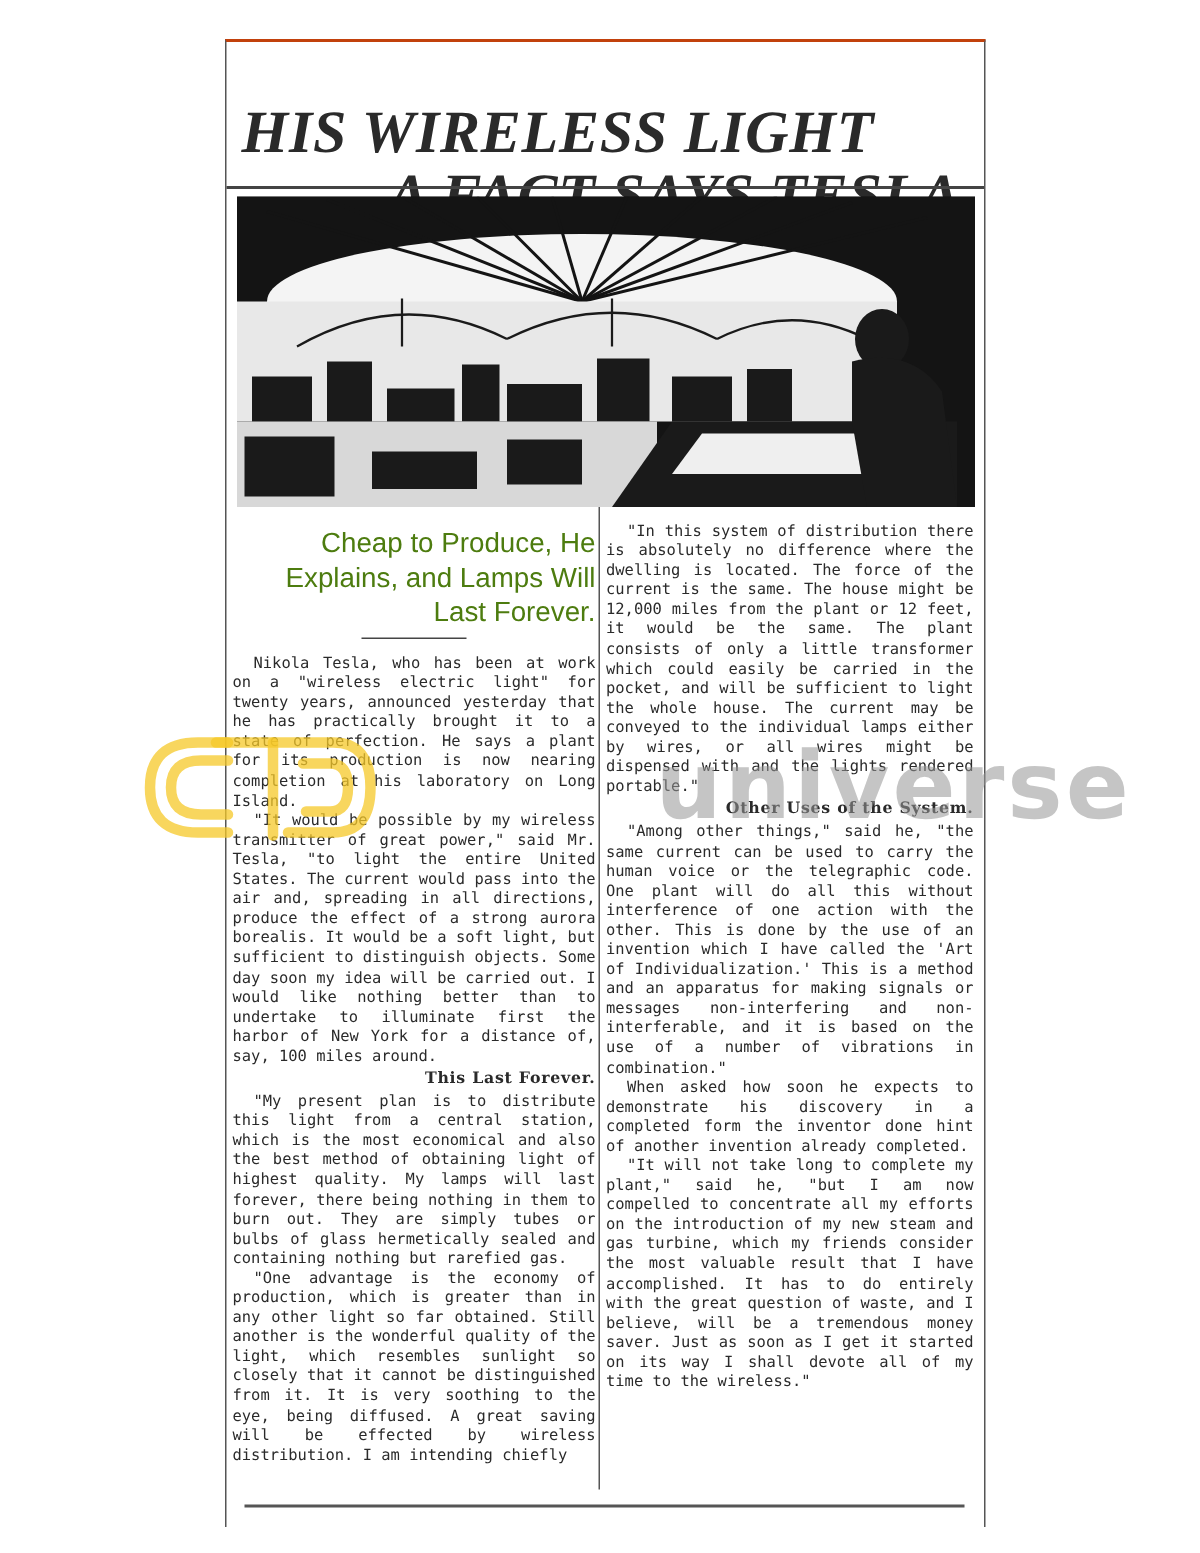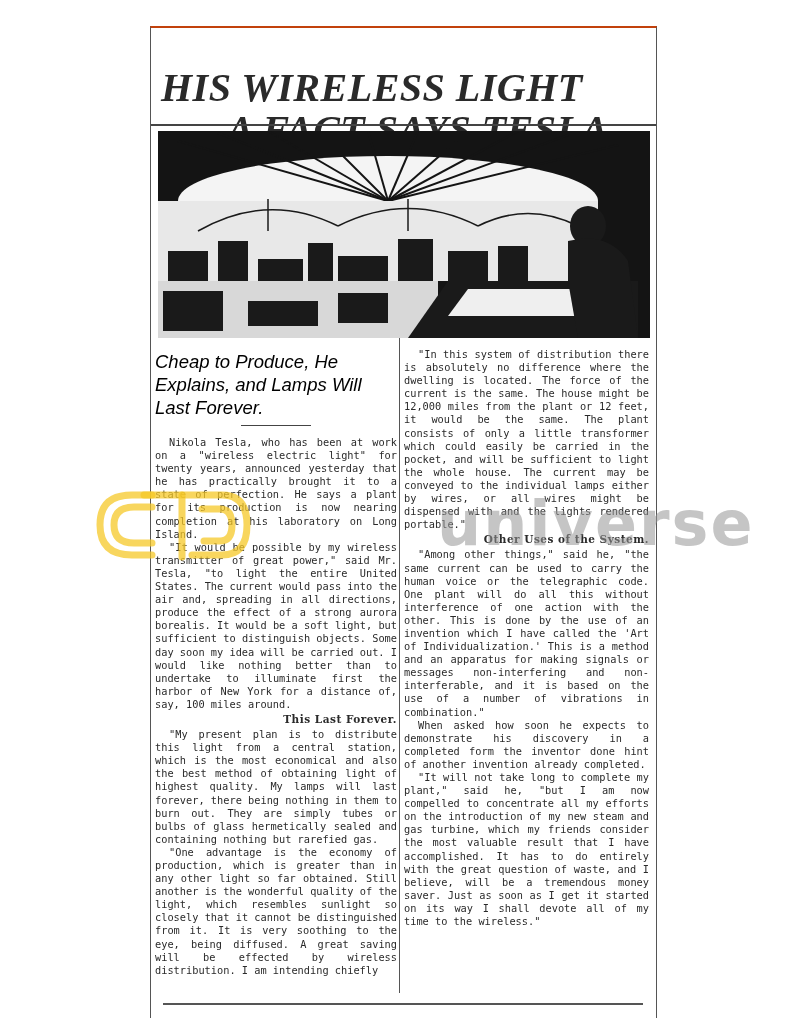--- a/index.html
+++ b/index.html
@@ -1,28 +1,28 @@
 <!DOCTYPE html>
 <html><head>
   <meta charset="utf-8">
   <style>
     html, body { margin:0; padding:0; background:#ffffff; }
     body { width:800px; height:1035px; position:relative; overflow:hidden; font-family:"DejaVu Serif", serif; color:#1e1e1e; }
     .clip { position:absolute; left:150px; top:26px; width:505px; height:990px; border-left:1.5px solid #555; border-right:1.5px solid #555; border-top:2px solid #c2410c; }
     .headline { position:absolute; left:10px; top:12px; width:490px; font-family:"Liberation Serif", serif; font-style:italic; font-weight:bold; font-size:40px; line-height:42px; letter-spacing:0.5px; color:#2a2a2a; }
     .headline .l1 { display:block; }
-    .headline .l2 { display:block; padding-left:66px; }
+    .headline .l2 { display:block; padding-left:66px;text-align:right; }
     .rule-top { position:absolute; left:0; top:96px; width:505px; height:0; border-top:2px solid #444; }
     .illus { position:absolute; left:7px; top:103px; width:492px; height:207px; background:#111; overflow:hidden; }
     .illus svg { display:block; }
     .col { position:absolute; top:320px; font-family:"DejaVu Sans Mono", monospace; font-size:10.3px; line-height:13.1px; text-align:justify; color:#2a2a2a; }
     .col-left { left:4px; width:242px; }
     .col-right { left:253px; width:245px; }
     .col-divider { position:absolute; left:248px; top:310px; width:0; height:655px; border-left:1.5px solid #555; }
-    .subhead { font-family:"Liberation Sans", sans-serif; font-size:18.5px; line-height:23px; text-align:left; color:#000000; margin:2px 0 6px 0;font-style:italic; }
+    .subhead { font-family:"Liberation Sans", sans-serif; font-size:18.5px; line-height:23px; text-align:right; color:#4d7c0f; margin:2px 0 6px 0; }
     .subhead-rule { width:70px; margin:6px auto 10px auto; border-top:1.5px solid #444; }
     .para { margin:0; text-indent:14px; }
     .sect { font-weight:bold; text-align:right; margin:2px 0; font-family:"DejaVu Serif", serif; font-size:10.5px; letter-spacing:0.5px; }
     .rule-bottom { position:absolute; left:12px; top:975px; width:480px; border-top:2px solid #555; }
     .watermark { position:absolute; left:92px; top:485px; width:620px; height:80px; pointer-events:none; }
     .wm-text { position:absolute; top:4px; font-family:"DejaVu Sans", sans-serif; font-weight:bold; font-size:62px; line-height:70px; letter-spacing:2px; }
     .wm-tesla { left:165px; color:rgba(245,200,40,0.72); }
     .wm-universe { left:345px; color:rgba(150,150,150,0.55);text-align:center; }
   </style>
 </head>

